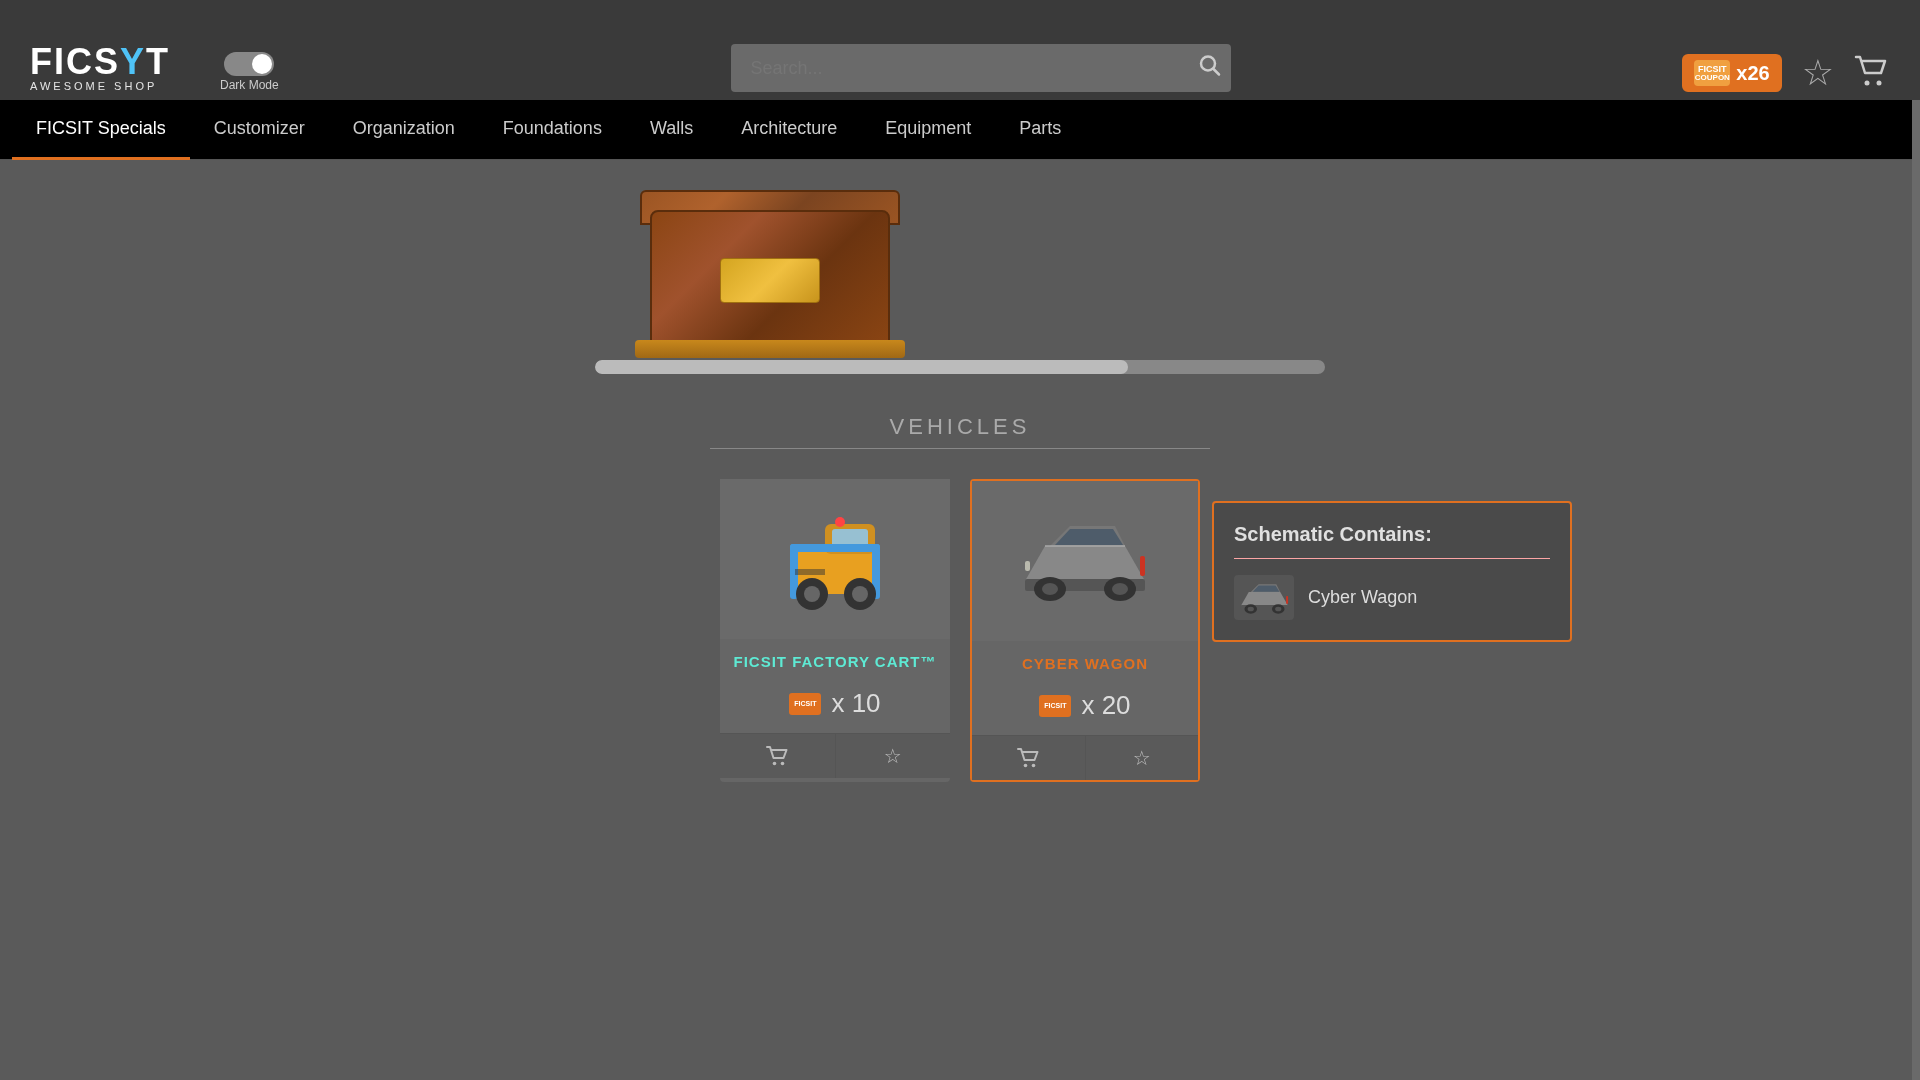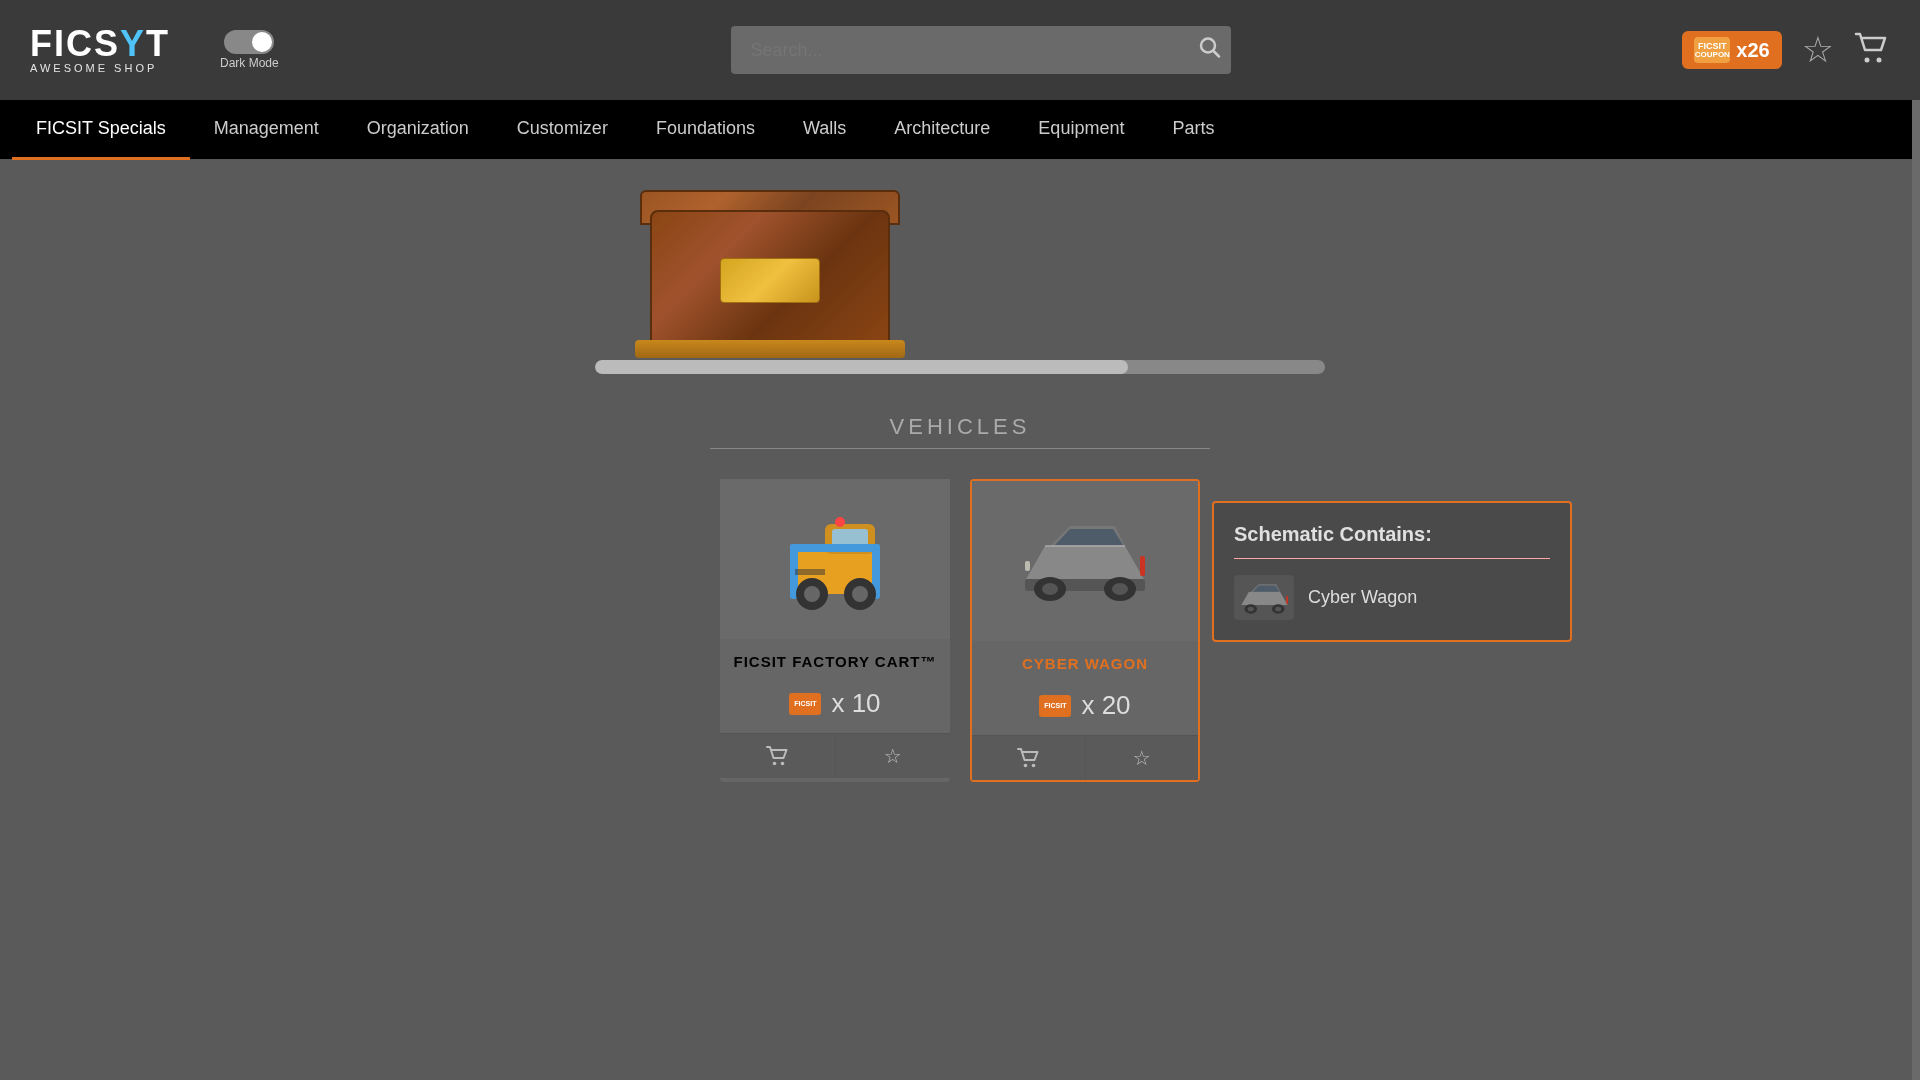--- a/index.html
+++ b/index.html
@@ -10,22 +10,22 @@
       font-family: 'Arial', sans-serif;
       color: #e0e0e0;
       overflow: hidden;
     }
 
     
     .header {
       background: #3a3a3a;
       height: 100px;
       display: flex;
-      align-items: center;
-      padding: 0 30px;
+      align-items: flex-end;
+      padding: 8px 30px;
       gap: 30px;
     }
 
     .logo-area {
       display: flex;
       flex-direction: column;
       align-items: flex-start;
     }
 
     .logo-text {
@@ -345,21 +345,21 @@
     .cyber-wagon-img {
       width: 140px;
       height: 100px;
     }
 
     .product-name {
       text-align: center;
       padding: 14px 10px 8px;
       font-size: 15px;
       font-weight: bold;
-      color: #000000;
+      color: #5eead4;
       letter-spacing: 1px;
     }
 
     .product-name.highlighted {
       color: #e07020;
     }
 
     .product-price {
       display: flex;
       align-items: center;
@@ -526,23 +526,22 @@
         <path d="M2 2h4l5 16h16l4-12H8" stroke="#ccc" stroke-width="2.5" stroke-linecap="round" stroke-linejoin="round" fill="none"></path>
         <circle cx="13" cy="28" r="2.5" fill="#ccc"></circle>
         <circle cx="25" cy="28" r="2.5" fill="#ccc"></circle>
       </svg>
     </button>
   </div>
 </div>
 
 <div class="nav-tabs">
   <div class="nav-tab active">FICSIT Specials</div>
-  <div class="nav-tab">Management</div>
+  <div class="nav-tab">Customizer</div>
   <div class="nav-tab">Organization</div>
-  <div class="nav-tab">Customizer</div>
   <div class="nav-tab">Foundations</div>
   <div class="nav-tab">Walls</div>
   <div class="nav-tab">Architecture</div>
   <div class="nav-tab">Equipment</div>
   <div class="nav-tab">Parts</div>
 </div>
 
 <div class="main-content">
 
   <div class="featured-item">

